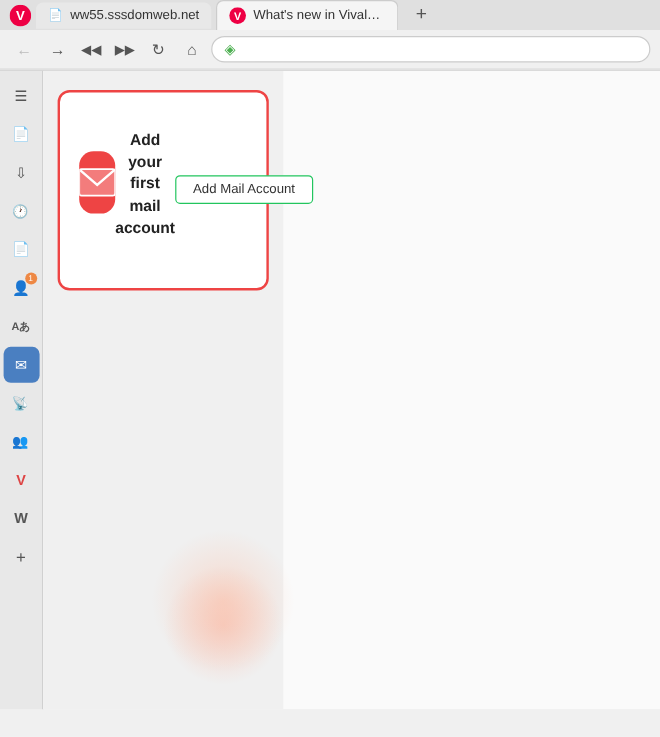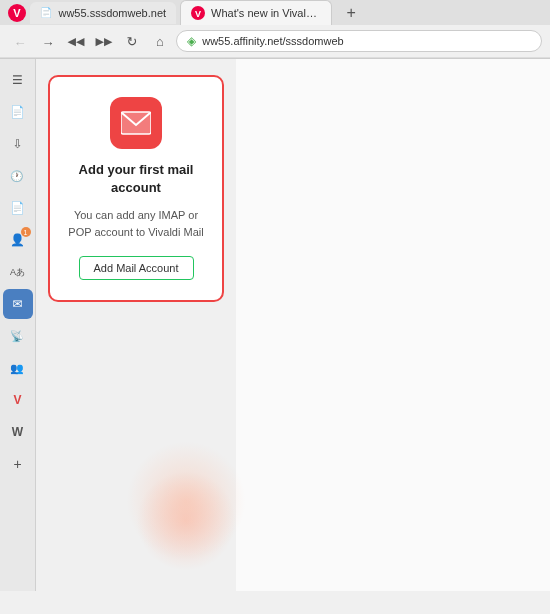--- a/index.html
+++ b/index.html
@@ -193,23 +193,22 @@
       height: 120px;
       background: radial-gradient(circle, rgba(255,180,150,0.4) 0%, rgba(255,180,150,0) 70%);
       border-radius: 50%;
     }
 
     
     .mail-card {
       background: white;
       border: 2px solid #e44;
       border-radius: 10px;
-      padding: 20px 16px;
-      display: flex;
-      flex-direction: column;
+      padding: 31px 16px;
+      display: flex;
       align-items: center;
       text-align: center;
       width: 100%;
       margin-top: 4px;
     }
 
     .mail-icon-wrap {
       width: 52px;
       height: 52px;
       background: #e44;
@@ -303,21 +302,20 @@
     </div>
     <div class="nav-btn">
       <span>↻</span>
     </div>
     <div class="nav-btn">
       <span>⌂</span>
     </div>
 
     <div class="address-bar">
       <span class="shield-icon">◈</span>
-      <span style="font-size:11px; color:#333;">ww55.affinity.net/sssdomweb</span>
     </div>
   </div>
 </div>
 
 <div class="main-layout">
 
   <div class="sidebar">
     <div class="sidebar-icon">
       <span style="font-size:12px;">☰</span>
     </div>
@@ -331,21 +329,21 @@
       <span style="font-size:11px;">🕐</span>
     </div>
     <div class="sidebar-icon">
       <span style="font-size:12px;">📄</span>
     </div>
     <div class="sidebar-icon" style="position:relative;">
       <span style="font-size:12px;">👤</span>
       <span class="badge">1</span>
     </div>
     <div class="sidebar-icon">
-      <span style="font-size:9px; font-weight:normal;">Aあ</span>
+      <span style="font-size:9px; font-weight:bold;">Aあ</span>
     </div>
     <div class="sidebar-icon mail-active">
       <span style="font-size:12px;">✉</span>
     </div>
     <div class="sidebar-icon">
       <span style="font-size:11px;">📡</span>
     </div>
     <div class="sidebar-icon">
       <span style="font-size:11px;">👥</span>
     </div>
@@ -366,21 +364,20 @@
 
       <div class="mail-card">
         <div class="mail-icon-wrap">
           <svg viewBox="0 0 30 22" fill="white">
             <rect x="0" y="0" width="30" height="22" rx="2" fill="white" opacity="0.3"></rect>
             <path d="M1 1 L15 13 L29 1" stroke="white" stroke-width="2" fill="none"></path>
             <rect x="0" y="0" width="30" height="22" rx="2" fill="none" stroke="white" stroke-width="1.5"></rect>
           </svg>
         </div>
         <div class="card-title">Add your first mail account</div>
-        <div class="card-desc">You can add any IMAP or POP account to Vivaldi Mail</div>
         <button class="add-account-btn">Add Mail Account</button>
       </div>
 
       <div style="
         position: absolute;
         bottom: 20px;
         right: 0;
         width: 100px;
         height: 100px;
         background: radial-gradient(circle at center, rgba(255,150,120,0.35) 0%, transparent 70%);

